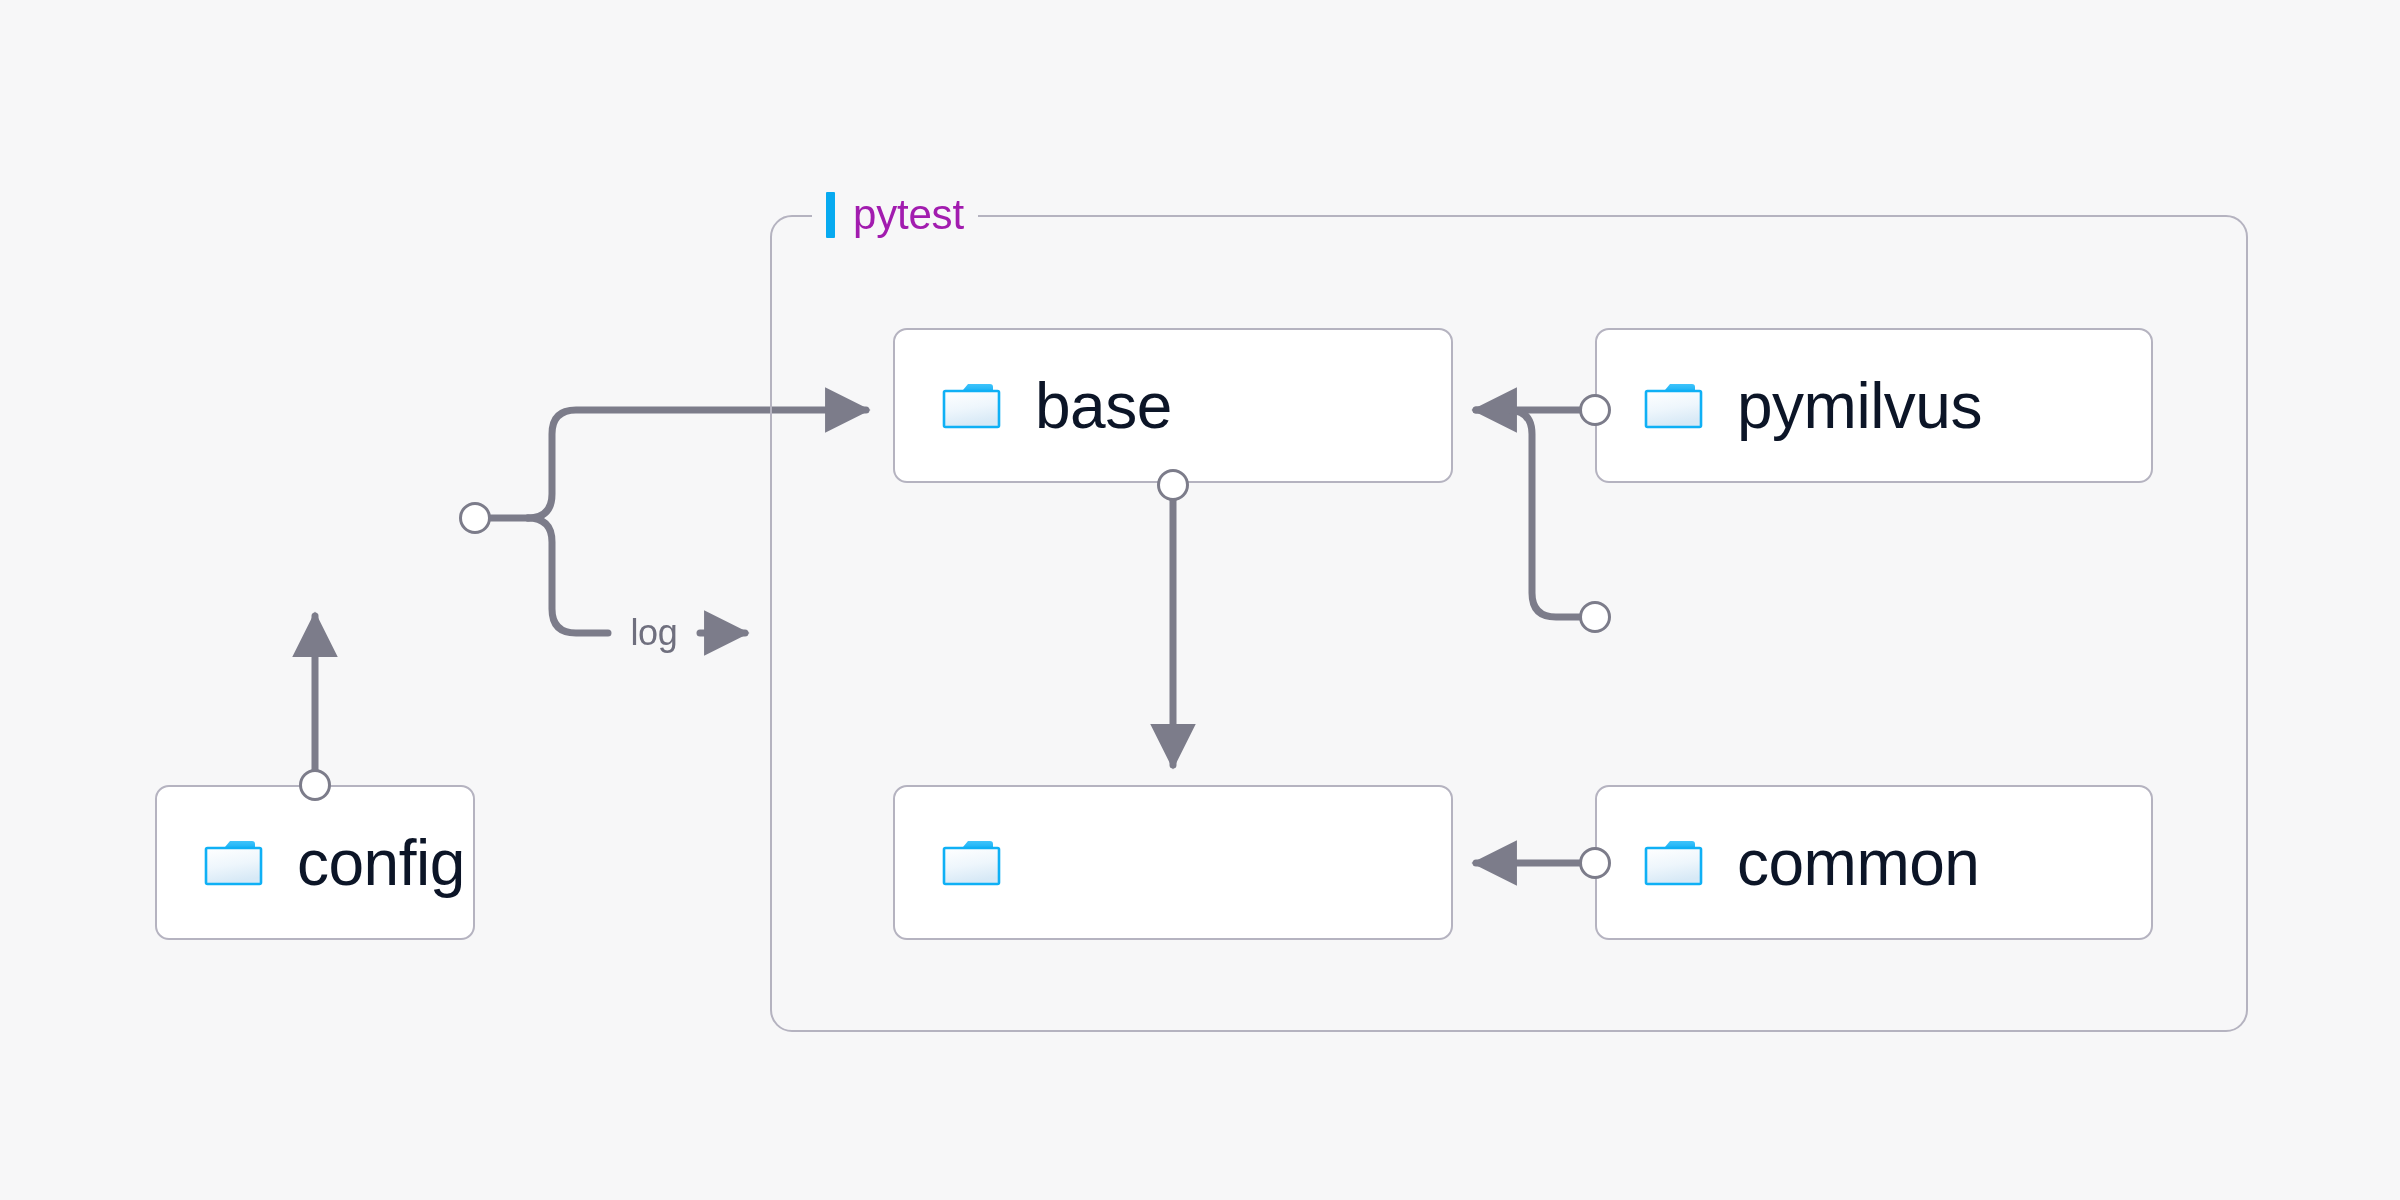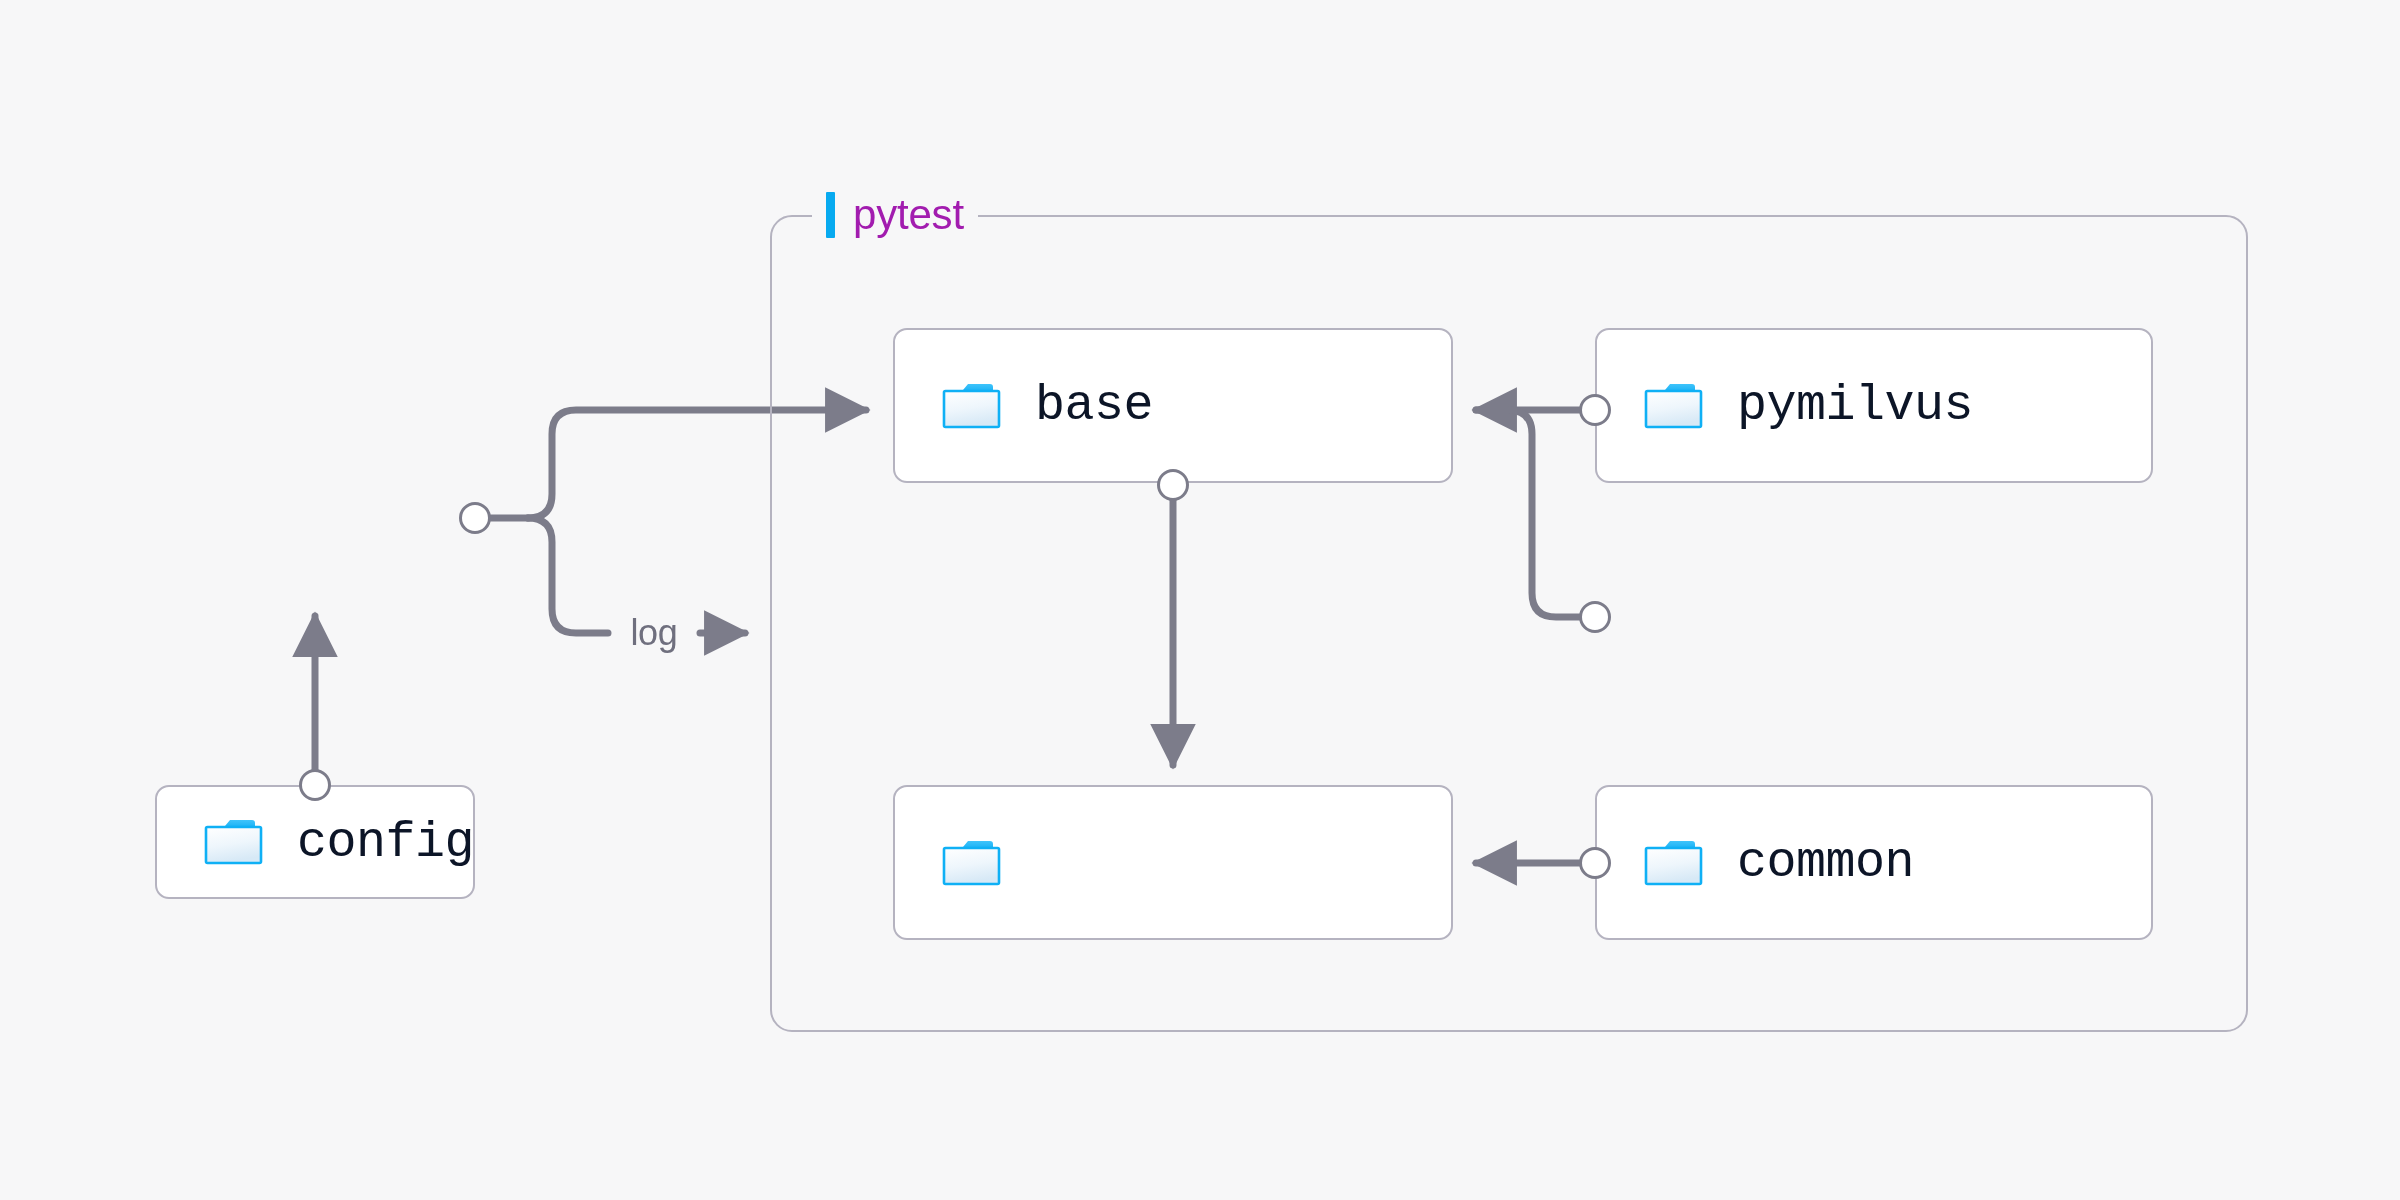--- a/index.html
+++ b/index.html
@@ -64,25 +64,25 @@
     box-sizing: border-box;
     background: #ffffff;
     border: 2px solid #b5b3c0;
     border-radius: 14px;
     display: flex;
     align-items: center;
     padding-left: 46px;
     gap: 32px;
   }
   .node-label {
-    font-size: 50px;
+    font-size: 64px;
     color: #0c1527;
     letter-spacing: -0.5px;
     white-space: nowrap;
-    font-family: Liberation Mono, monospace;
+    font-family: Liberation Sans, sans-serif;
   }
   .folder-icon {
     width: 62px;
     height: 52px;
     flex: none;
     display: block;
   }
   
   .port {
     position: absolute;
@@ -149,21 +149,21 @@
   </svg>
 
   <div class="group-box" style="left:770px; top:215px; width:1478px; height:817px;"></div>
   <div class="group-title-wrap" style="left:812px; top:187px;">
     <span class="group-accent"></span>
     <span class="group-title">pytest</span>
   </div>
 
   <div class="port" style="left:475px; top:518px;"></div>
 
-  <div class="node" style="left:155px; top:785px; width:320px; height:114px;">
+  <div class="node" style="left:155px; top:785px; width:320px; height:155px;">
     <svg class="folder-icon" viewBox="0 0 62 52">
       <path d="M3 10 H22 L27 4 H49 Q52 4 52 7 V13 H3 Z" fill="url(#folderTab)"></path>
       <rect x="3" y="11" width="55" height="36" rx="1.5" fill="url(#folderBody)" stroke="#0fb0f5" stroke-width="2.6"></rect>
     </svg>
     <span class="node-label">config</span>
   </div>
   <div class="port" style="left:315px; top:785px;"></div>
 
   <div class="node" style="left:893px; top:328px; width:560px; height:155px;">
     <svg class="folder-icon" viewBox="0 0 62 52">

